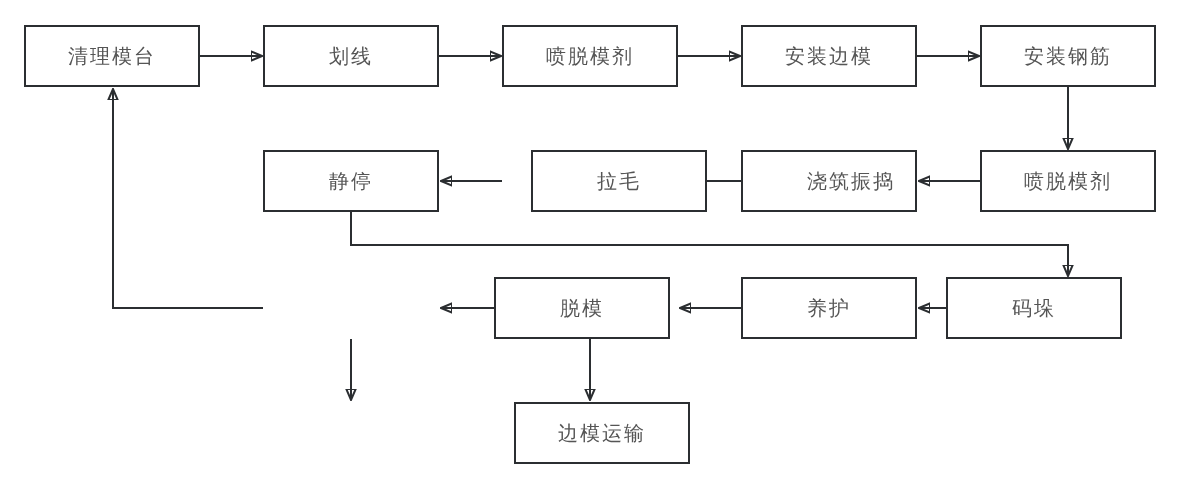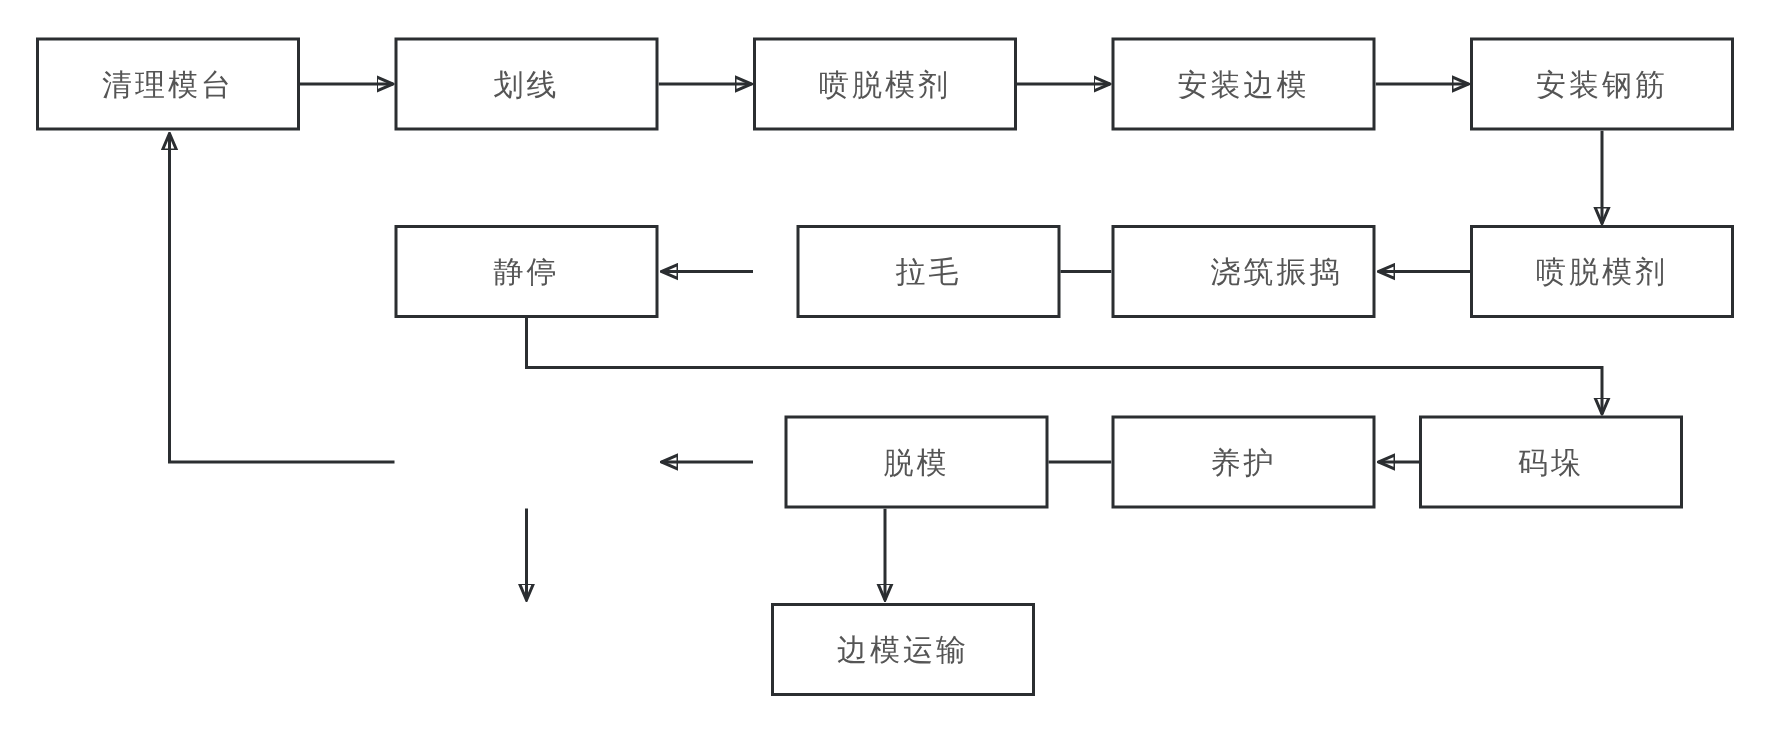--- a/index.html
+++ b/index.html
@@ -40,21 +40,21 @@
   .r1c1 { left: 24px;  top: 25px; }
   .r1c2 { left: 263px; top: 25px; }
   .r1c3 { left: 502px; top: 25px; }
   .r1c4 { left: 741px; top: 25px; }
   .r1c5 { left: 980px; top: 25px; }
   .r2c2 { left: 263px; top: 150px; font-family: Liberation Mono, monospace; }
   .r2c3 { left: 502px; top: 150px; margin-left: 29px; }
   .r2c4 { left: 741px; top: 150px; padding-left: 44px; }
   .r2c5 { left: 980px; top: 150px; }
   .r3c2 { left: 263px; top: 277px; }
-  .r3c3 { left: 523px; top: 277px; text-align: center; }
+  .r3c3 { left: 494px; top: 277px; text-align: center; }
   .r3c4 { left: 741px; top: 277px; }
   .r3c5 { left: 946px; top: 277px; }
   .r4c2 { left: 263px; top: 402px; }
   .r4c3 { left: 514px; top: 402px; }
   .connectors path, .connectors line {
     stroke: #2b2e31;
     stroke-width: 2;
     fill: none;
   }
 </style>

